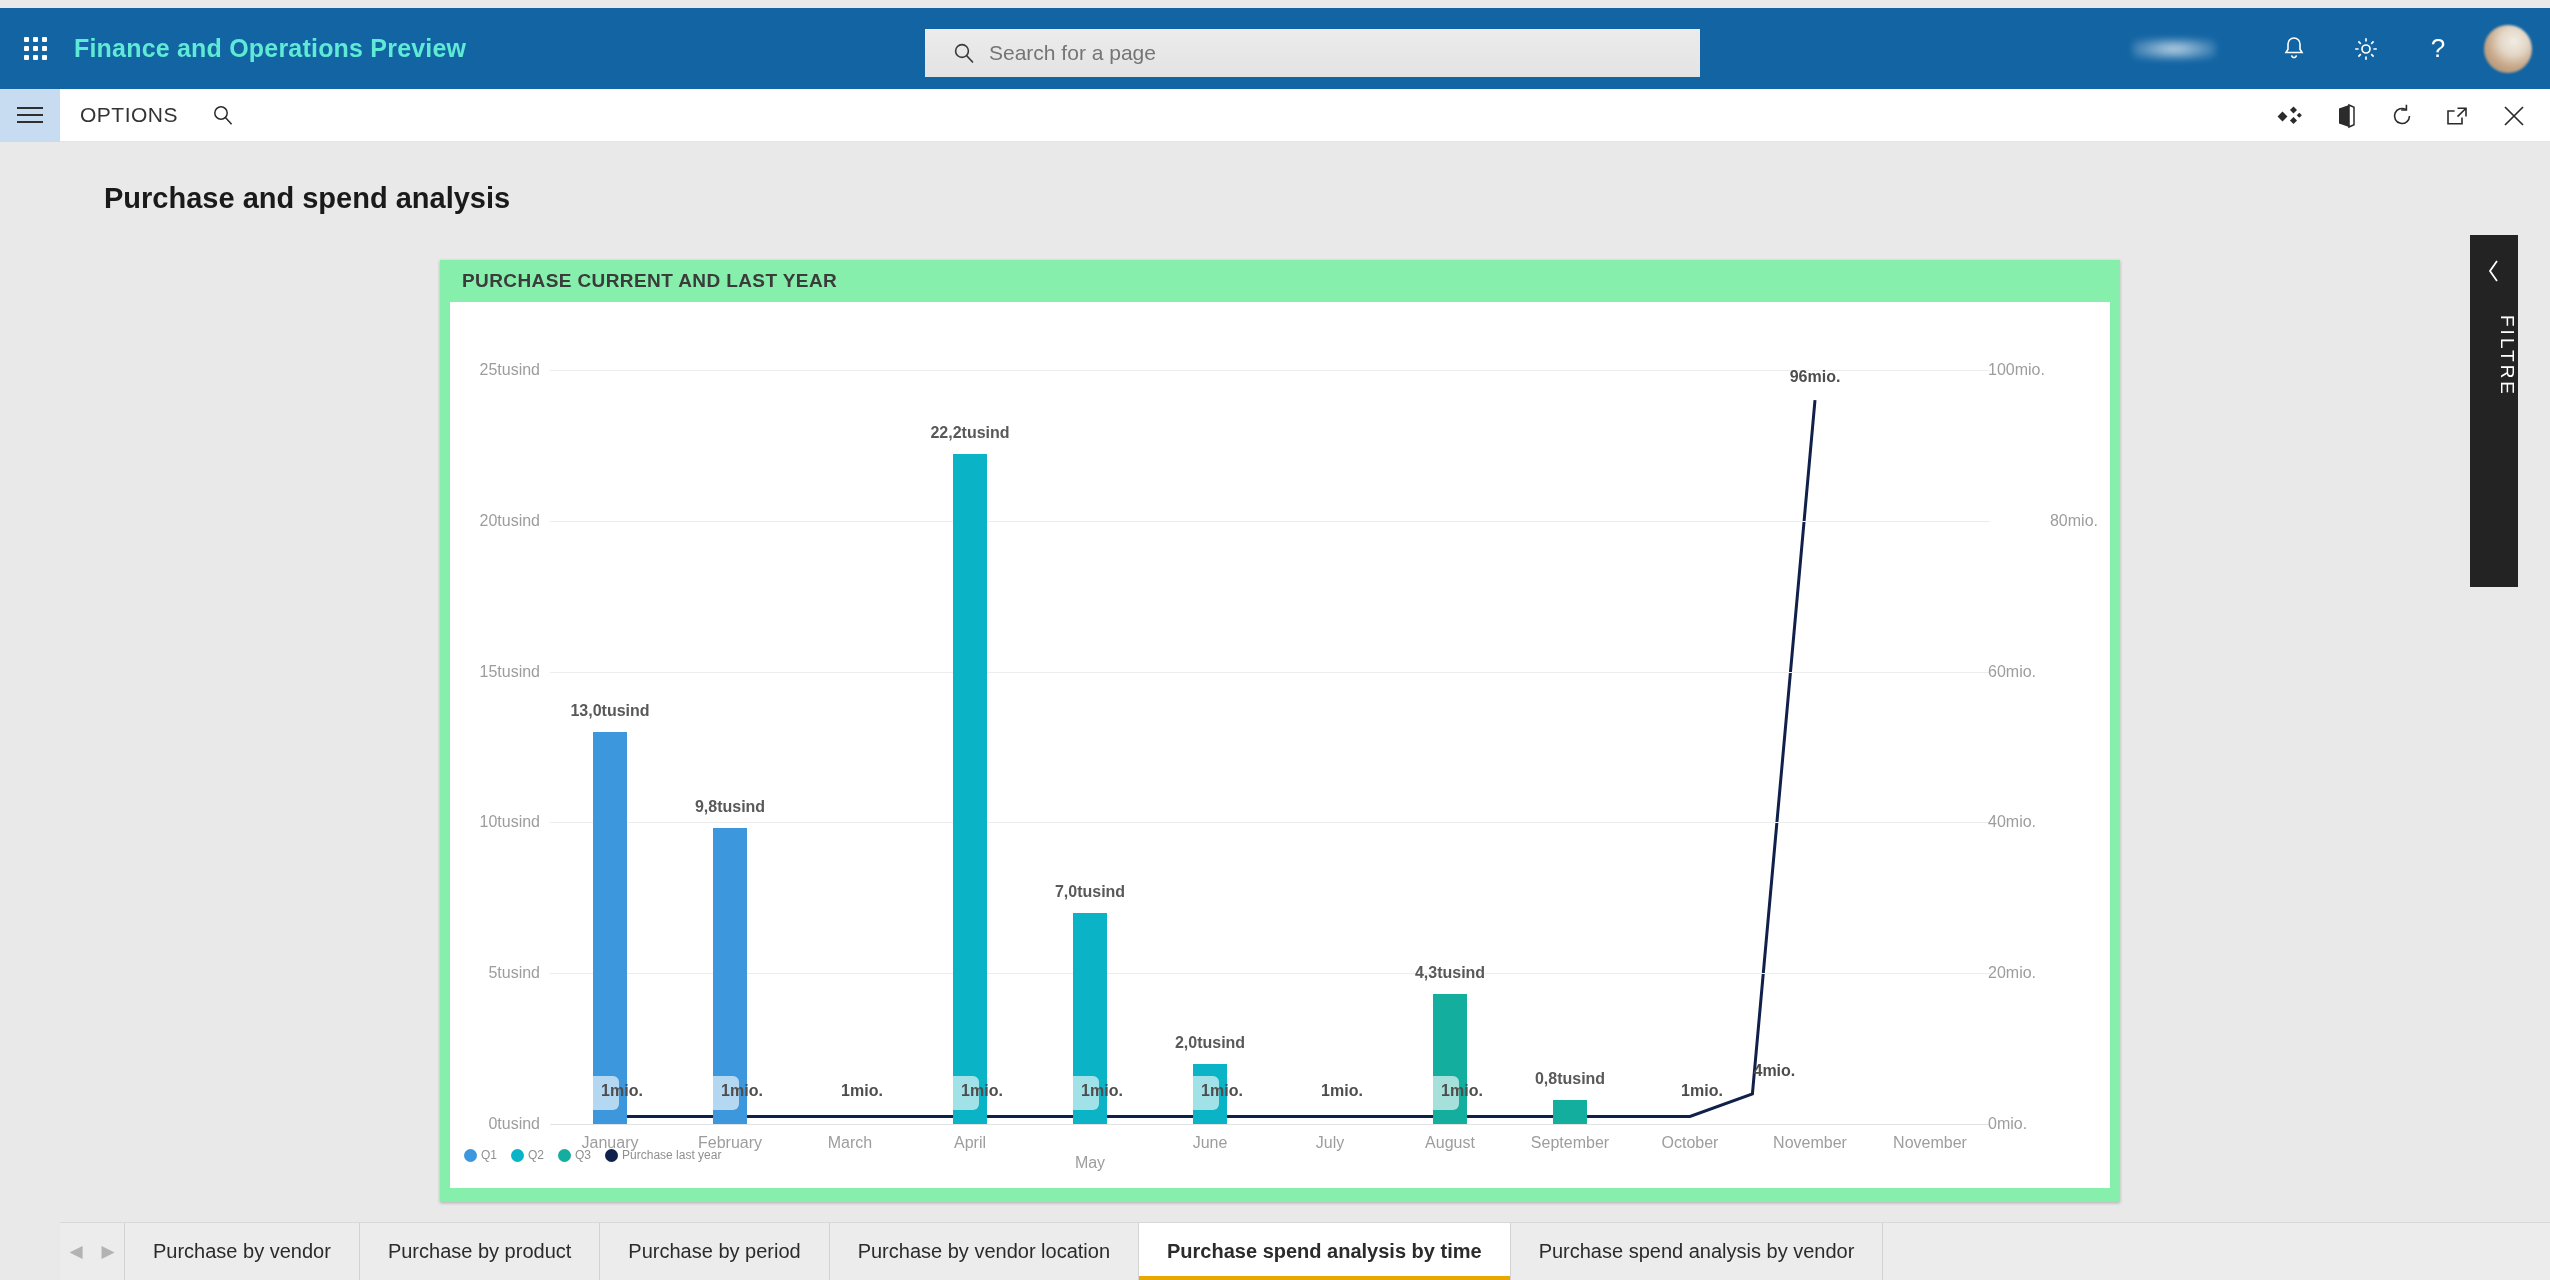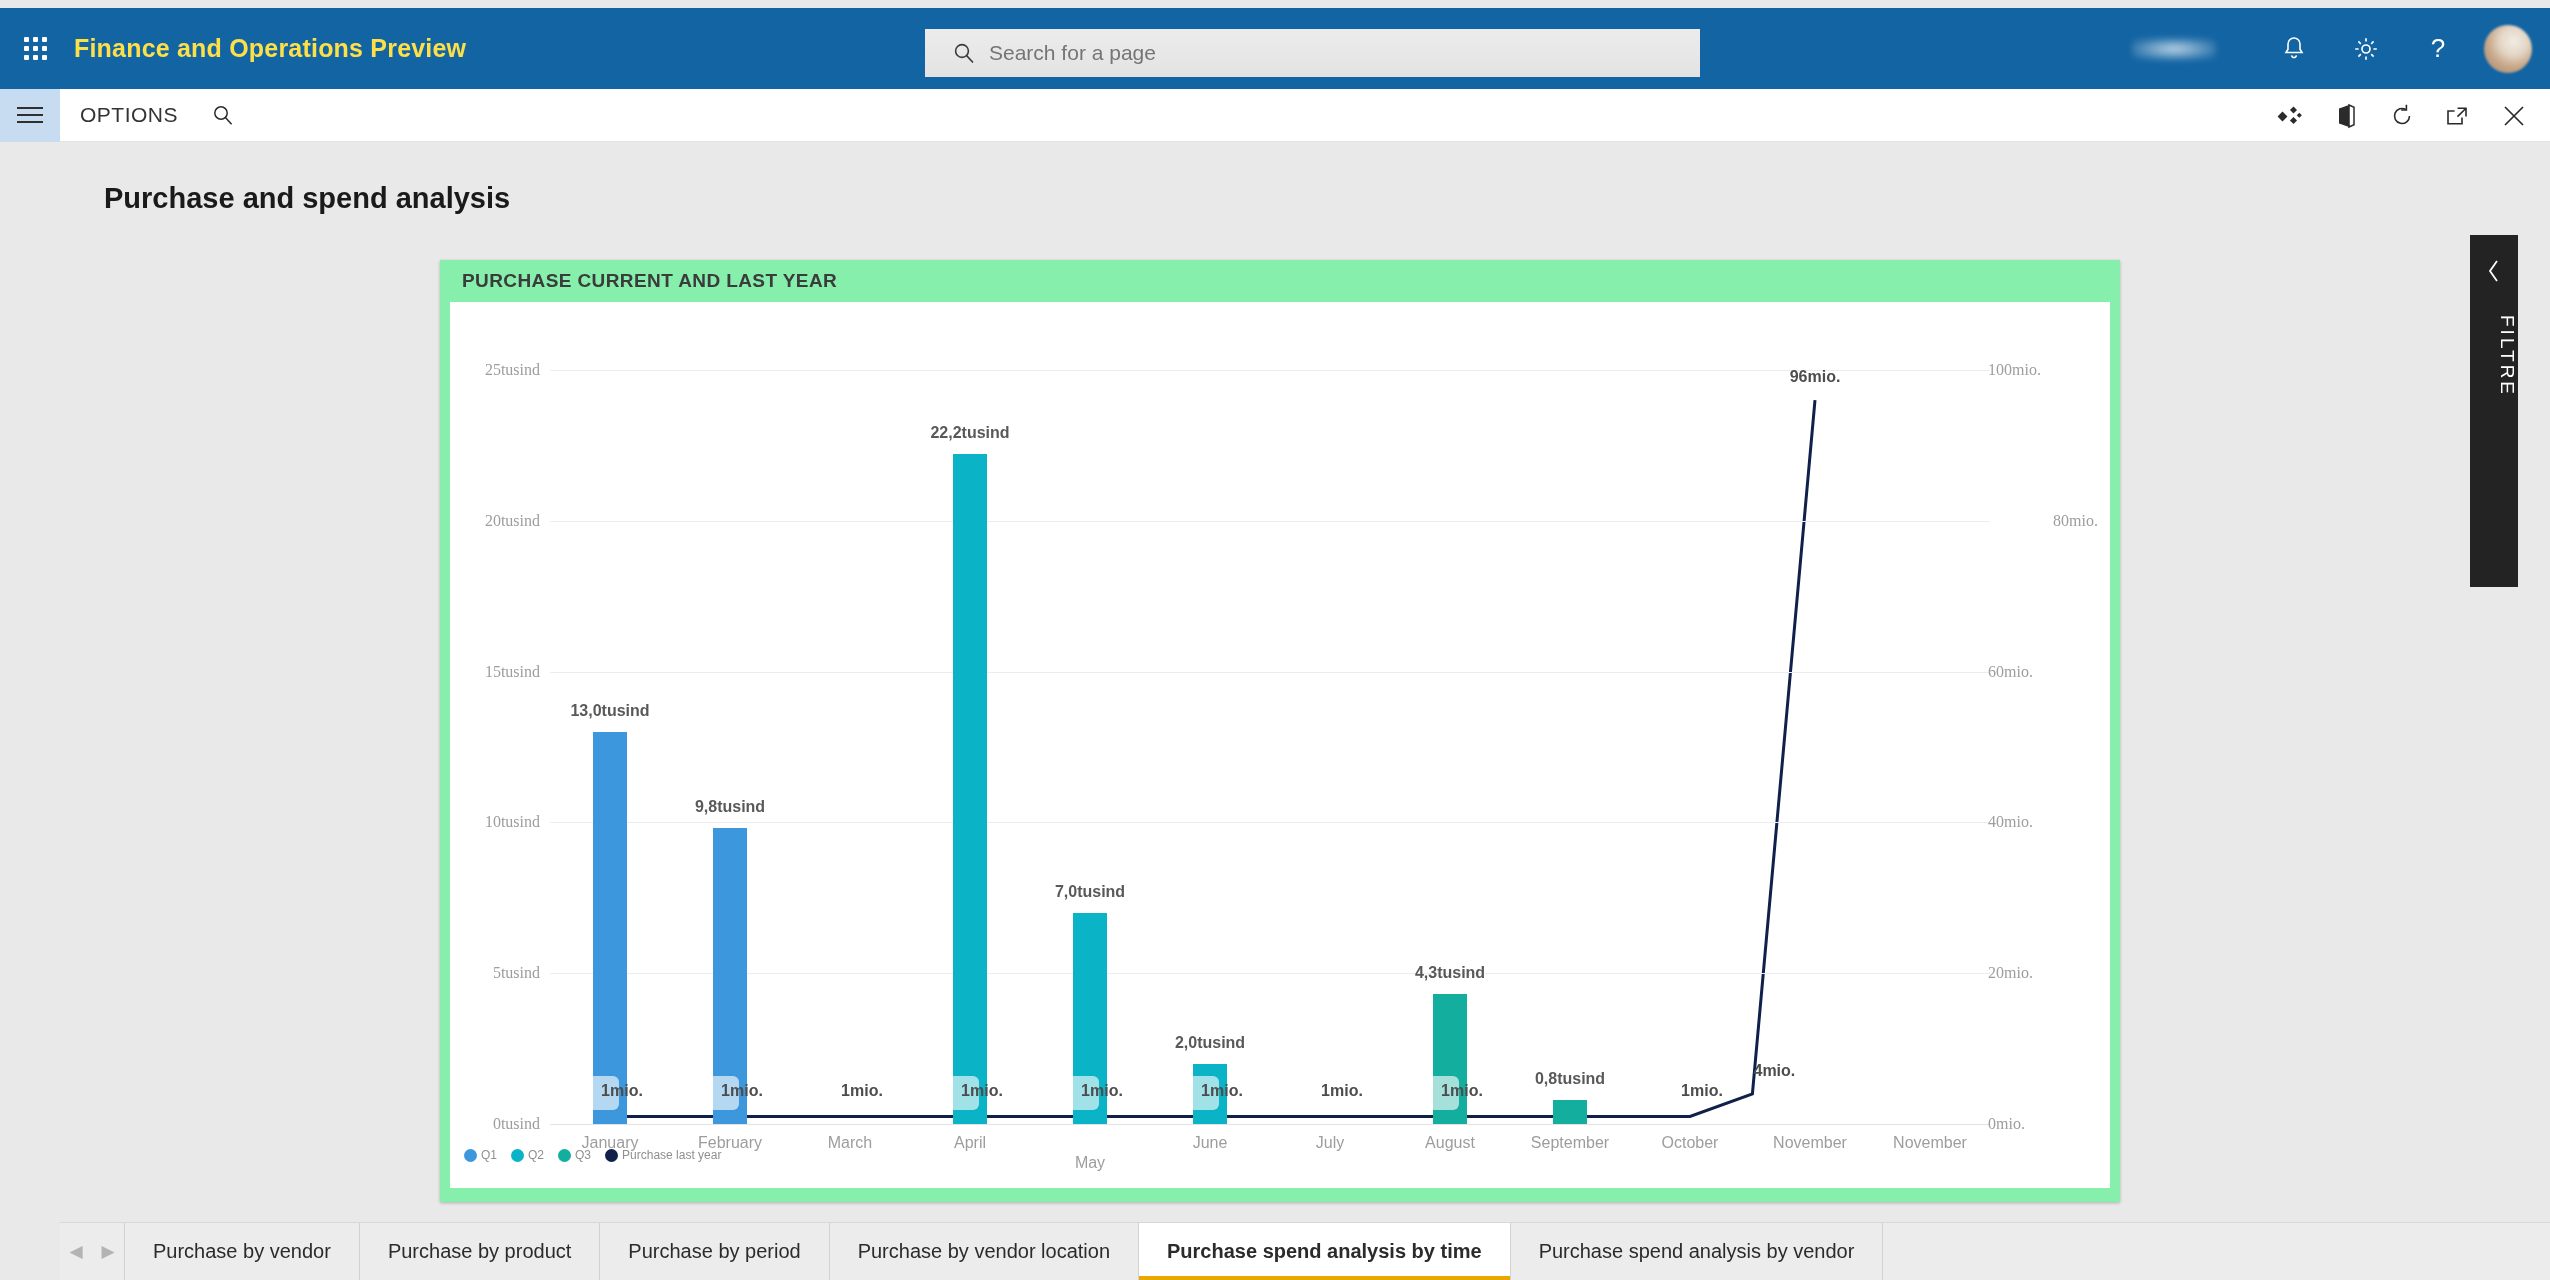--- a/index.html
+++ b/index.html
@@ -12,21 +12,21 @@
 
   
   .topbar{
     position:absolute; left:0; top:8px; width:2550px; height:81px;
     background:#1264a3; display:flex; align-items:center;
   }
   .waffle{ width:54px; margin-left:8px; display:flex; justify-content:center; cursor:pointer;}
   .waffle-grid{ display:grid; grid-template-columns:repeat(3,5px); grid-template-rows:repeat(3,5px); gap:4px;}
   .waffle-grid i{ display:block; width:5px; height:5px; background:#fff; border-radius:1px;}
   .app-title{
-    color:#fde047; font-size:25px; font-weight:bold; margin-left:12px; white-space:nowrap;
+    color:#5eead4; font-size:25px; font-weight:bold; margin-left:12px; white-space:nowrap;
     letter-spacing:0.2px;
   }
   .search-wrap{ position:absolute; left:925px; top:21px; width:775px; height:48px;}
   .search-box{
     width:100%; height:100%; background:#e8e8e8; border:none; outline:none;
     padding-left:64px; font-size:21px; color:#3a3a3a; font-family:"Liberation Sans",sans-serif;
     background-image:linear-gradient(#ececec,#e3e3e3);
   }
   .search-ico{ position:absolute; left:28px; top:13px; pointer-events:none;}
   .topright{ position:absolute; right:0; top:0; height:81px; display:flex; align-items:center;}
@@ -69,21 +69,21 @@
   .card-head{
     height:42px; display:flex; align-items:center; padding-left:22px;
     font-size:19px; font-weight:bold; color:#3b3b3b; letter-spacing:.4px;
   }
   .card-body{ position:absolute; left:10px; top:42px; width:1660px; height:886px; background:#fff;}
 
   
   .plot{ position:absolute; left:0; top:0; width:1660px; height:886px;}
   .ytick{
     position:absolute; font-size:16px; color:#9d9d9d; text-align:right; width:90px;
-    transform:translateY(-50%); white-space:nowrap;font-family:Liberation Serif, serif;
+    transform:translateY(-50%); white-space:nowrap;
   }
   .ytick.left{ left:0px; }
   .ytick.right{ left:1538px; text-align:left; width:110px;}
   .gridline{ position:absolute; left:100px; width:1440px; height:1px; background:#ededed;}
   .gridline.base{ background:#e2e2e2;}
   .xtick{
     position:absolute; top:832px; width:160px; text-align:center; font-size:16px; color:#9d9d9d;
     transform:translateX(-50%); white-space:nowrap;
   }
   .bar{ position:absolute; bottom:64px; width:34px; border-radius:0;}

